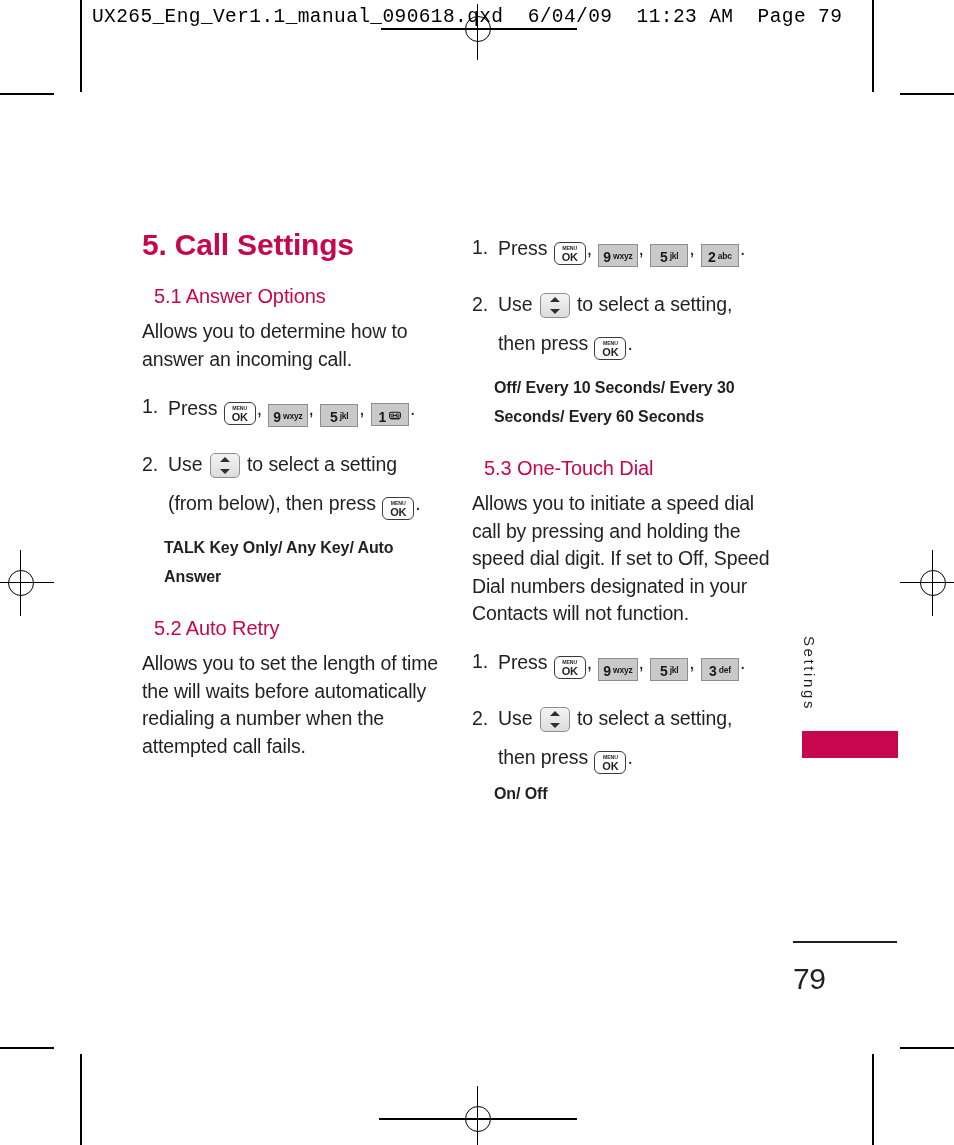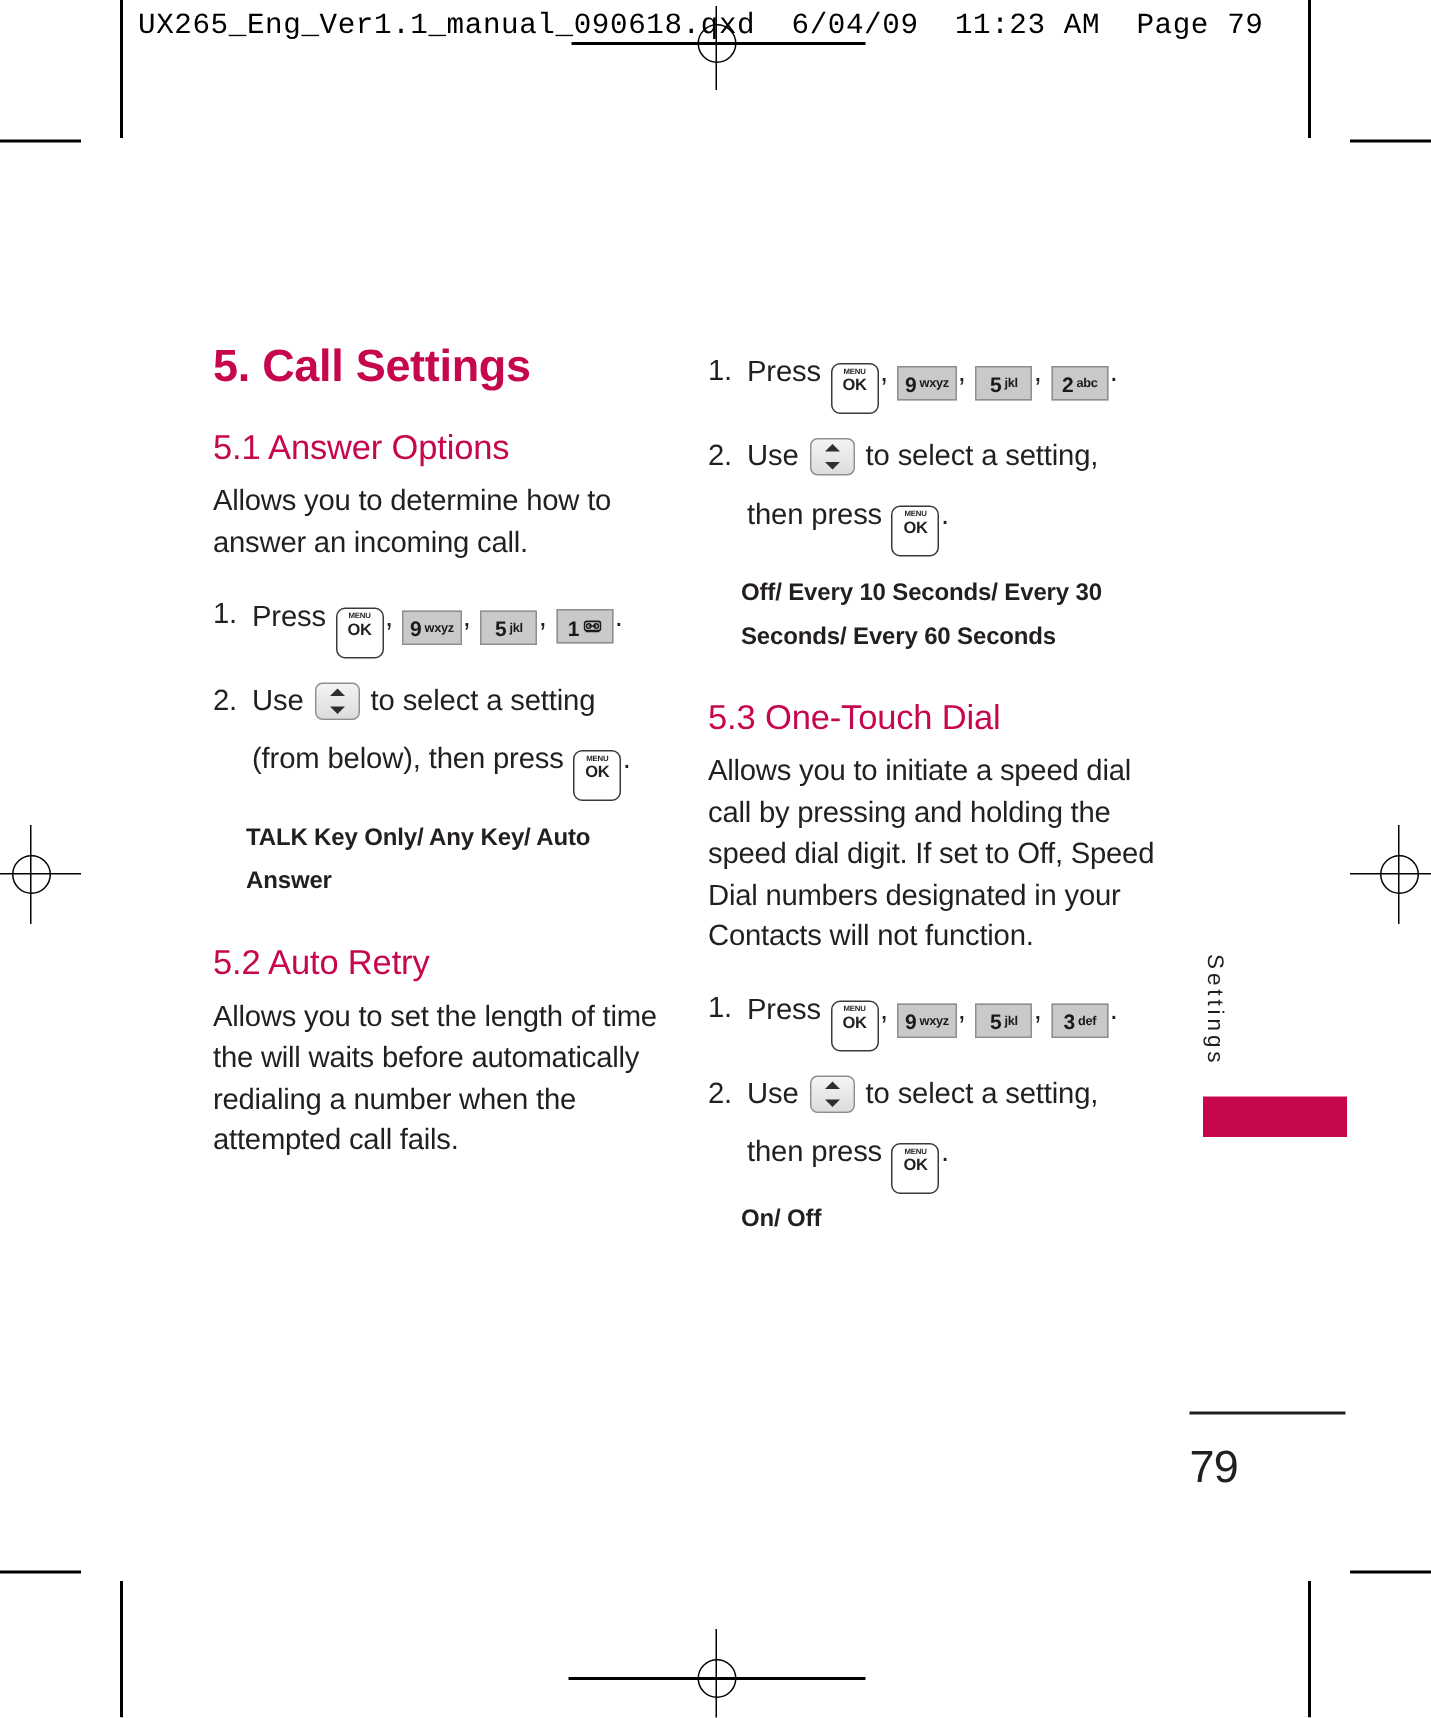--- a/index.html
+++ b/index.html
@@ -94,22 +94,22 @@
 
   h1.chapter {
     margin: 0 0 14px 0;
     font-size: 30px;
     font-weight: bold;
     color: #c6074e;
     letter-spacing: -0.2px;
     line-height: 1.1;
   }
   h2.section {
-    margin: 26px 0 10px 0;
-    font-size: 23px;
+    margin: 26px 0 10px 12px;
+    font-size: 20px;
     font-weight: normal;
     color: #c6074e;
     letter-spacing: -0.1px;
     line-height: 1.15;
   }
   h2.section.first { margin-top: 24px; }
 
   p.body {
     margin: 0 0 6px 0;
     font-size: 19.5px;
@@ -153,21 +153,21 @@
     vertical-align: -6px;
     box-sizing: border-box;
     text-align: center;
     white-space: nowrap;
     line-height: 1;
   }
 
   
   .key-menuok {
     width: 32px;
-    height: 34px;
+    height: 23px;
     border: 1.4px solid #3a3a3a;
     border-radius: 6px;
     background: #ffffff;
     padding-top: 2px;
     margin: 0 1px;
   }
   .key-menuok .k-menu {
     display: block;
     font-size: 5.2px;
     font-weight: bold;

